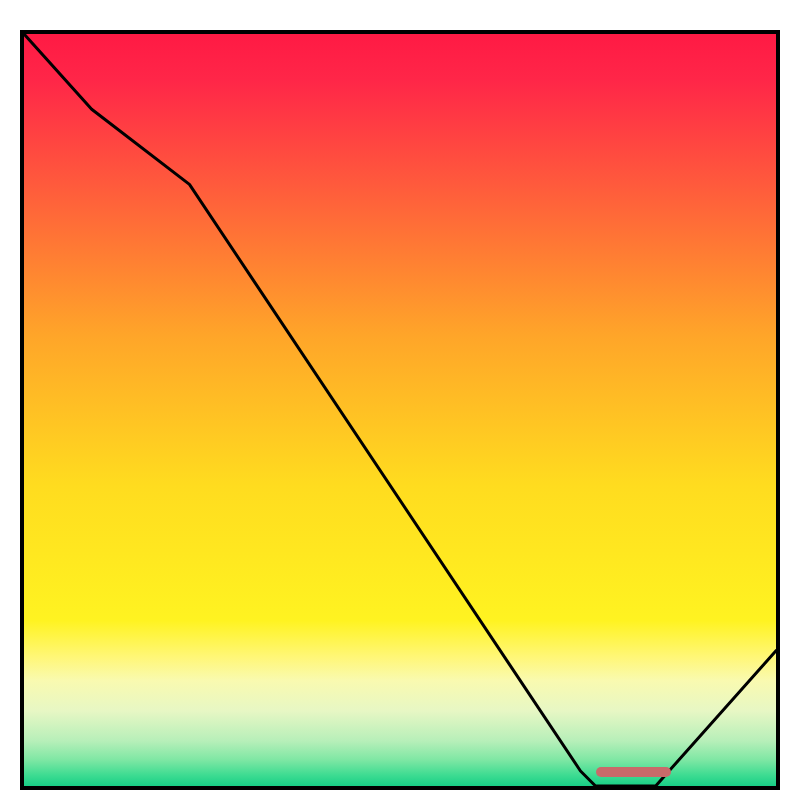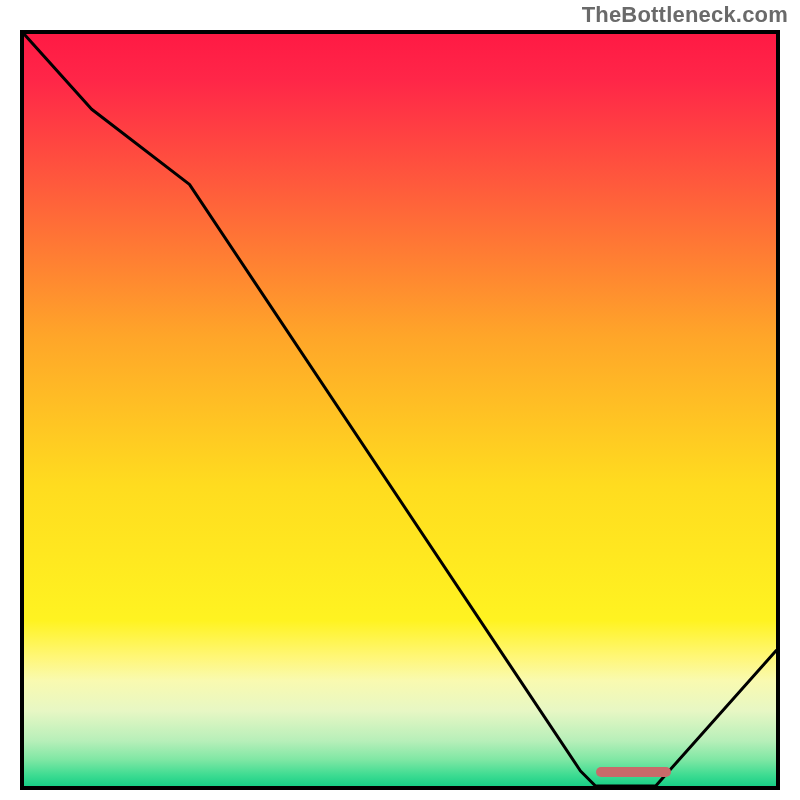--- a/index.html
+++ b/index.html
@@ -62,21 +62,20 @@
     height: 10px;
     border-radius: 5px;
     background: #c96a6a;
     z-index: 6;
   }
 </style>
 </head>
 <body>
 
 <div class="canvas">
-  <div class="watermark">TheBottleneck.com</div>
 
   <div class="plot-frame">
     <div class="plot-inner">
 
       <svg class="bg" viewBox="0 0 100 100" preserveAspectRatio="none">
         <defs>
           <linearGradient id="bgGrad" x1="0" y1="0" x2="0" y2="1">
               <stop offset="0%" stop-color="#ff1a44"></stop>
               <stop offset="6%" stop-color="#ff2648"></stop>
               <stop offset="20%" stop-color="#ff5a3c"></stop>

